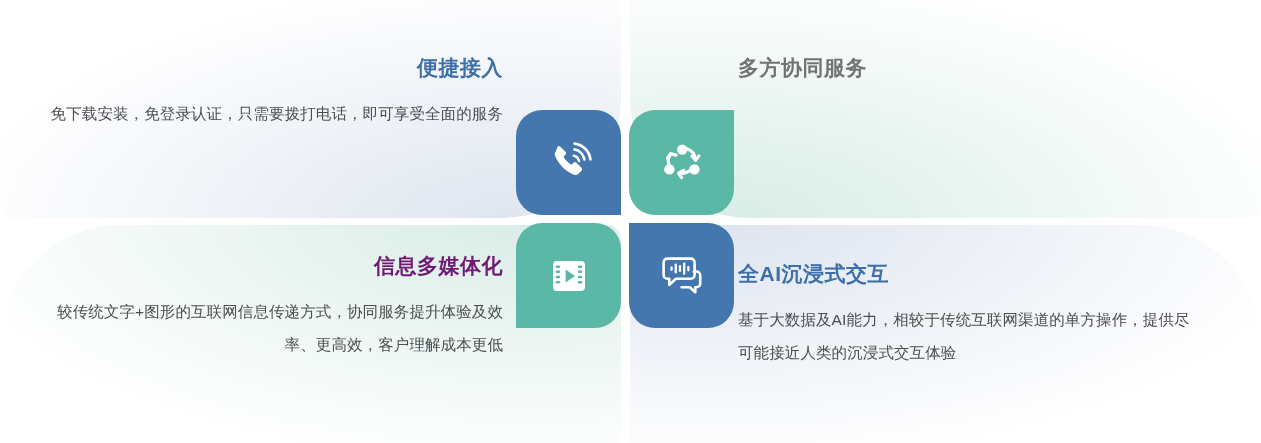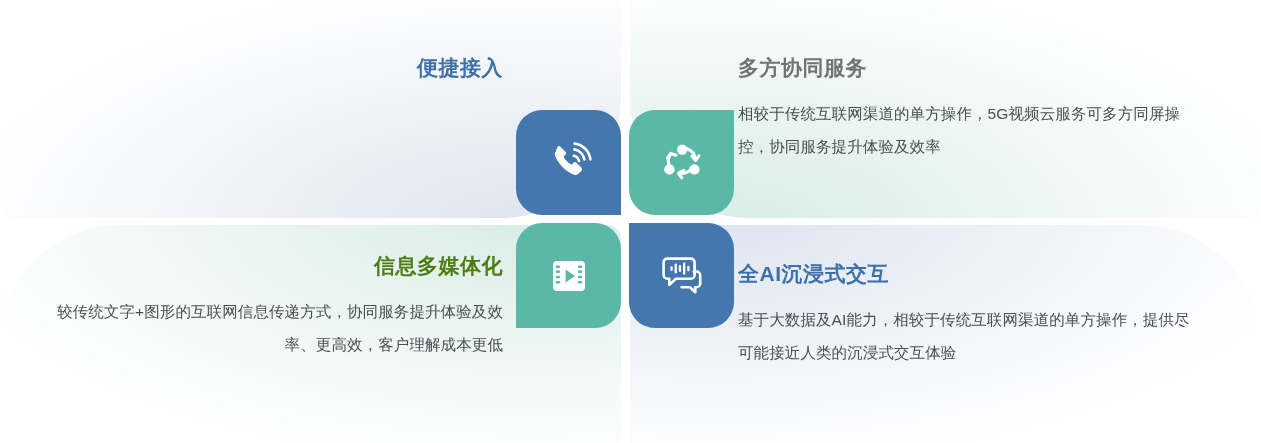--- a/index.html
+++ b/index.html
@@ -82,29 +82,29 @@
   </div>
   <div class="panel" id="panel-bl">
     <div class="surface"></div>
   </div>
   <div class="panel" id="panel-br">
     <div class="surface"></div>
   </div>
 
   <div class="block align-right" id="text-tl">
     <p class="title" style="color:#3d6fa8">便捷接入</p>
+    <p class="desc">免下载安装，免登录认证，只需要拨打电话，即可享受全面的服务</p>
   </div>
 
   <div class="block align-left" id="text-tr">
     <p class="title" style="color:#737373">多方协同服务</p>
-    <p class="desc">相较于传统互联网渠道的单方操作，5G视频云服务可多方同屏操控，协同服务提升体验及效率</p>
   </div>
 
   <div class="block align-right" id="text-bl">
-    <p class="title" style="color:#4d7c0f">信息多媒体化</p>
+    <p class="title" style="color:#701a75">信息多媒体化</p>
     <p class="desc">较传统文字+图形的互联网信息传递方式，协同服务提升体验及效率、更高效，客户理解成本更低</p>
   </div>
 
   <div class="block align-left" id="text-br">
     <p class="title" style="color:#3d6fa8">全AI沉浸式交互</p>
     <p class="desc">基于大数据及AI能力，相较于传统互联网渠道的单方操作，提供尽可能接近人类的沉浸式交互体验</p>
   </div>
 
   <div class="tile" id="tile-phone">
     <span>

